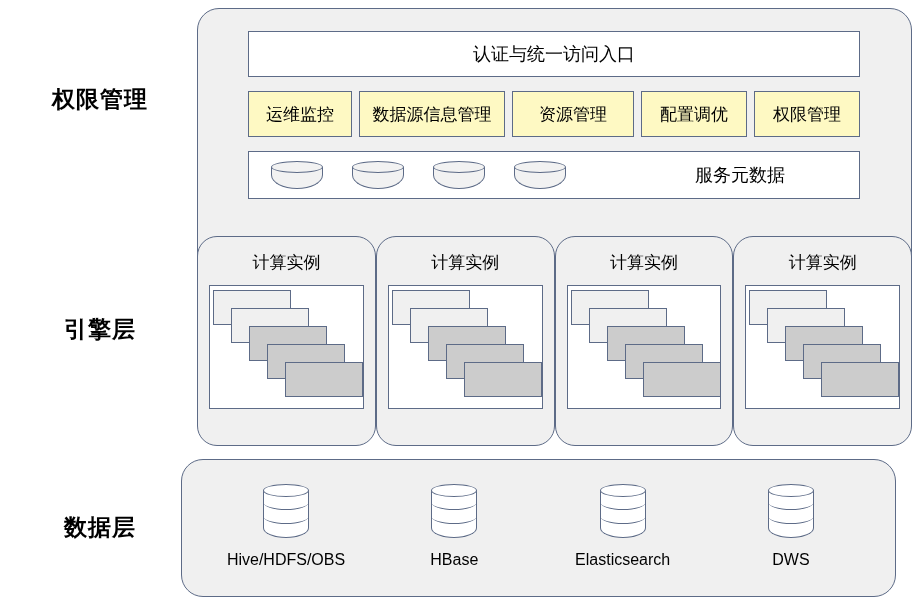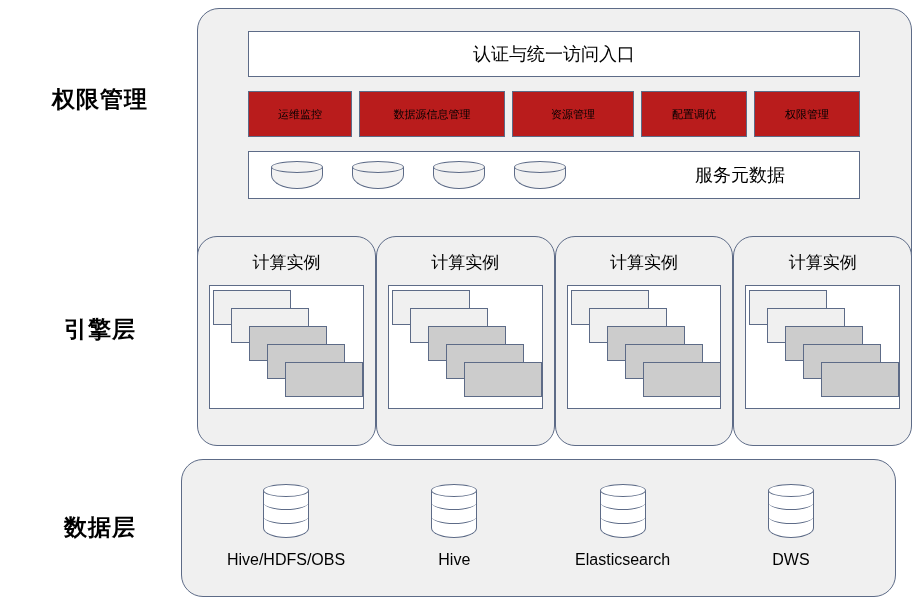--- a/index.html
+++ b/index.html
@@ -67,27 +67,27 @@
   .func-row {
     position: absolute;
     left: 50px;
     top: 82px;
     width: 612px;
     height: 46px;
     display: flex;
     gap: 7px;
   }
   .func-box {
-    background: #b91c1c;
+    background: #fef9c3;
     border: 1.4px solid #5d6b87;
     box-sizing: border-box;
     display: flex;
     align-items: center;
     justify-content: center;
-    font-size: 11px;
+    font-size: 17px;
     white-space: nowrap;
     padding: 16px 8px;
   }
   .func-box.w-ops   { flex: 0 0 104px; }
   .func-box.w-ds    { flex: 0 0 146px; }
   .func-box.w-res   { flex: 0 0 122px; }
   .func-box.w-perm  { flex: 0 0 106px; }
   .func-box.w-conf  { flex: 1 1 auto; }
 
   #meta-box {
@@ -366,21 +366,21 @@
     </div>
 
 
     <div class="db-item">
       <div class="cyl-db">
         <div class="body"></div>
         <div class="band b1"></div>
         <div class="band b2"></div>
         <div class="top"></div>
       </div>
-      <div class="db-label">Hive</div>
+      <div class="db-label">HBase</div>
     </div>
 
     <div class="db-item">
       <div class="cyl-db">
         <div class="body"></div>
         <div class="band b1"></div>
         <div class="band b2"></div>
         <div class="top"></div>
       </div>
       <div class="db-label">Elasticsearch</div>

